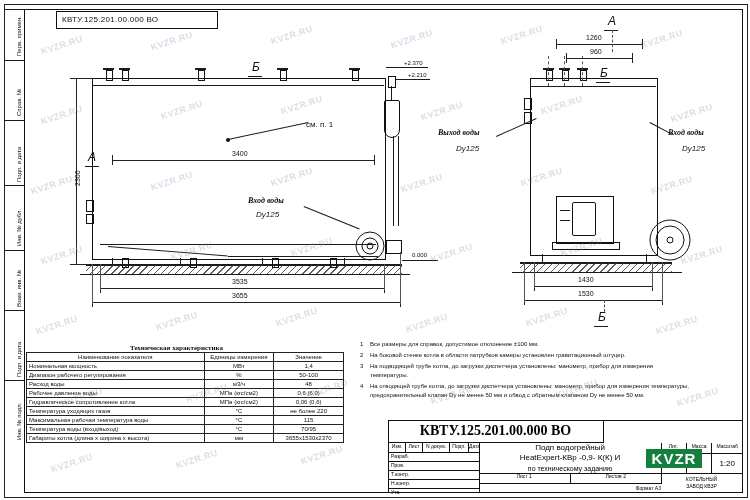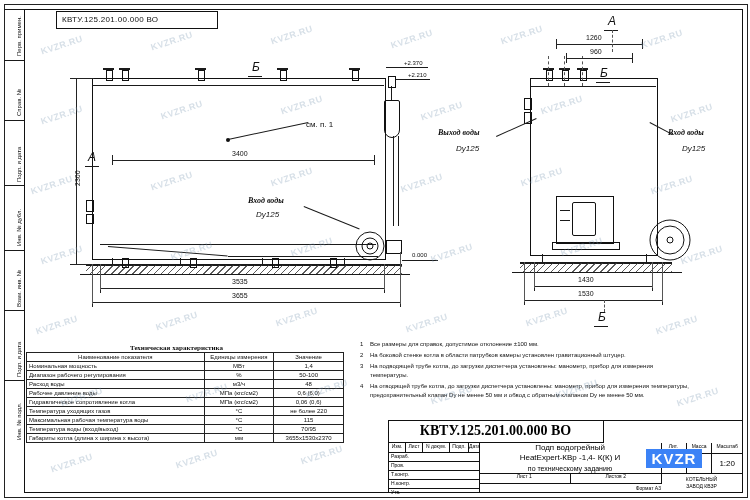--- a/index.html
+++ b/index.html
@@ -32,21 +32,21 @@
   #spec .hdr{text-align:center;font-size:6px;}
   #spec .c{text-align:center;}
   
   #notes{position:absolute;left:360px;top:340px;width:330px;font-size:6px;color:#111;line-height:1.5;}
   #notes .row{display:flex;margin-bottom:2px;}
   #notes .num{width:10px;flex:0 0 10px;}
   
   #tb{position:absolute;left:388px;top:420px;width:353px;height:71px;border:1.2px solid #111;}
   #tbcode{position:absolute;left:388px;top:420px;width:215px;height:22px;border-bottom:1.2px solid #111;border-right:1.2px solid #111;
           display:flex;align-items:center;justify-content:center;}
-  .kvzr{font-size:15px;font-weight:bold;letter-spacing:1px;background:#3b82f6;color:#fff;padding:1px 6px;}
+  .kvzr{font-size:15px;font-weight:bold;letter-spacing:1px;background:#15803d;color:#fff;padding:1px 6px;}
 </style>
 </head>
 <body>
 
 <div id="sheet">
 
   <div class="frame-outer"></div>
   <div class="frame-inner"></div>
 
   <div class="ln" style="left:4px;top:9px;width:20px;height:1px;"></div>
@@ -336,21 +336,21 @@
         <div style="height:8px;border-bottom:1px solid #111;padding-left:2px;">Разраб.</div>
         <div style="height:8px;border-bottom:1px solid #111;padding-left:2px;">Пров.</div>
         <div style="height:8px;border-bottom:1px solid #111;padding-left:2px;">Т.контр.</div>
         <div style="height:8px;border-bottom:1px solid #111;padding-left:2px;">Н.контр.</div>
         <div style="height:8px;padding-left:2px;">Утв.</div>
       </div>
     </div>
 
     <div style="position:absolute;left:90px;top:22px;width:182px;height:30px;border-right:1px solid #111;border-bottom:1px solid #111;display:flex;flex-direction:column;align-items:center;justify-content:center;line-height:1.3;">
       <div class="t8">Подп водогрейный</div>
-      <div class="t8">HeatExpert-КВр -1,4- К(К) И</div>
+      <div class="t8">HeatExpert-КВр -0,9- К(К) И</div>
       <div class="t7">по техническому заданию</div>
     </div>
 
     <div style="position:absolute;left:272px;top:22px;width:81px;height:10px;border-bottom:1px solid #111;display:flex;font-size:5px;">
       <div style="flex:1;border-right:1px solid #111;text-align:center;">Лит.</div>
       <div style="flex:1;border-right:1px solid #111;text-align:center;">Масса</div>
       <div style="flex:1.2;text-align:center;">Масштаб</div>
     </div>
     <div style="position:absolute;left:272px;top:32px;width:81px;height:20px;border-bottom:1px solid #111;display:flex;font-size:8px;">
       <div style="flex:1;border-right:1px solid #111;"></div>

